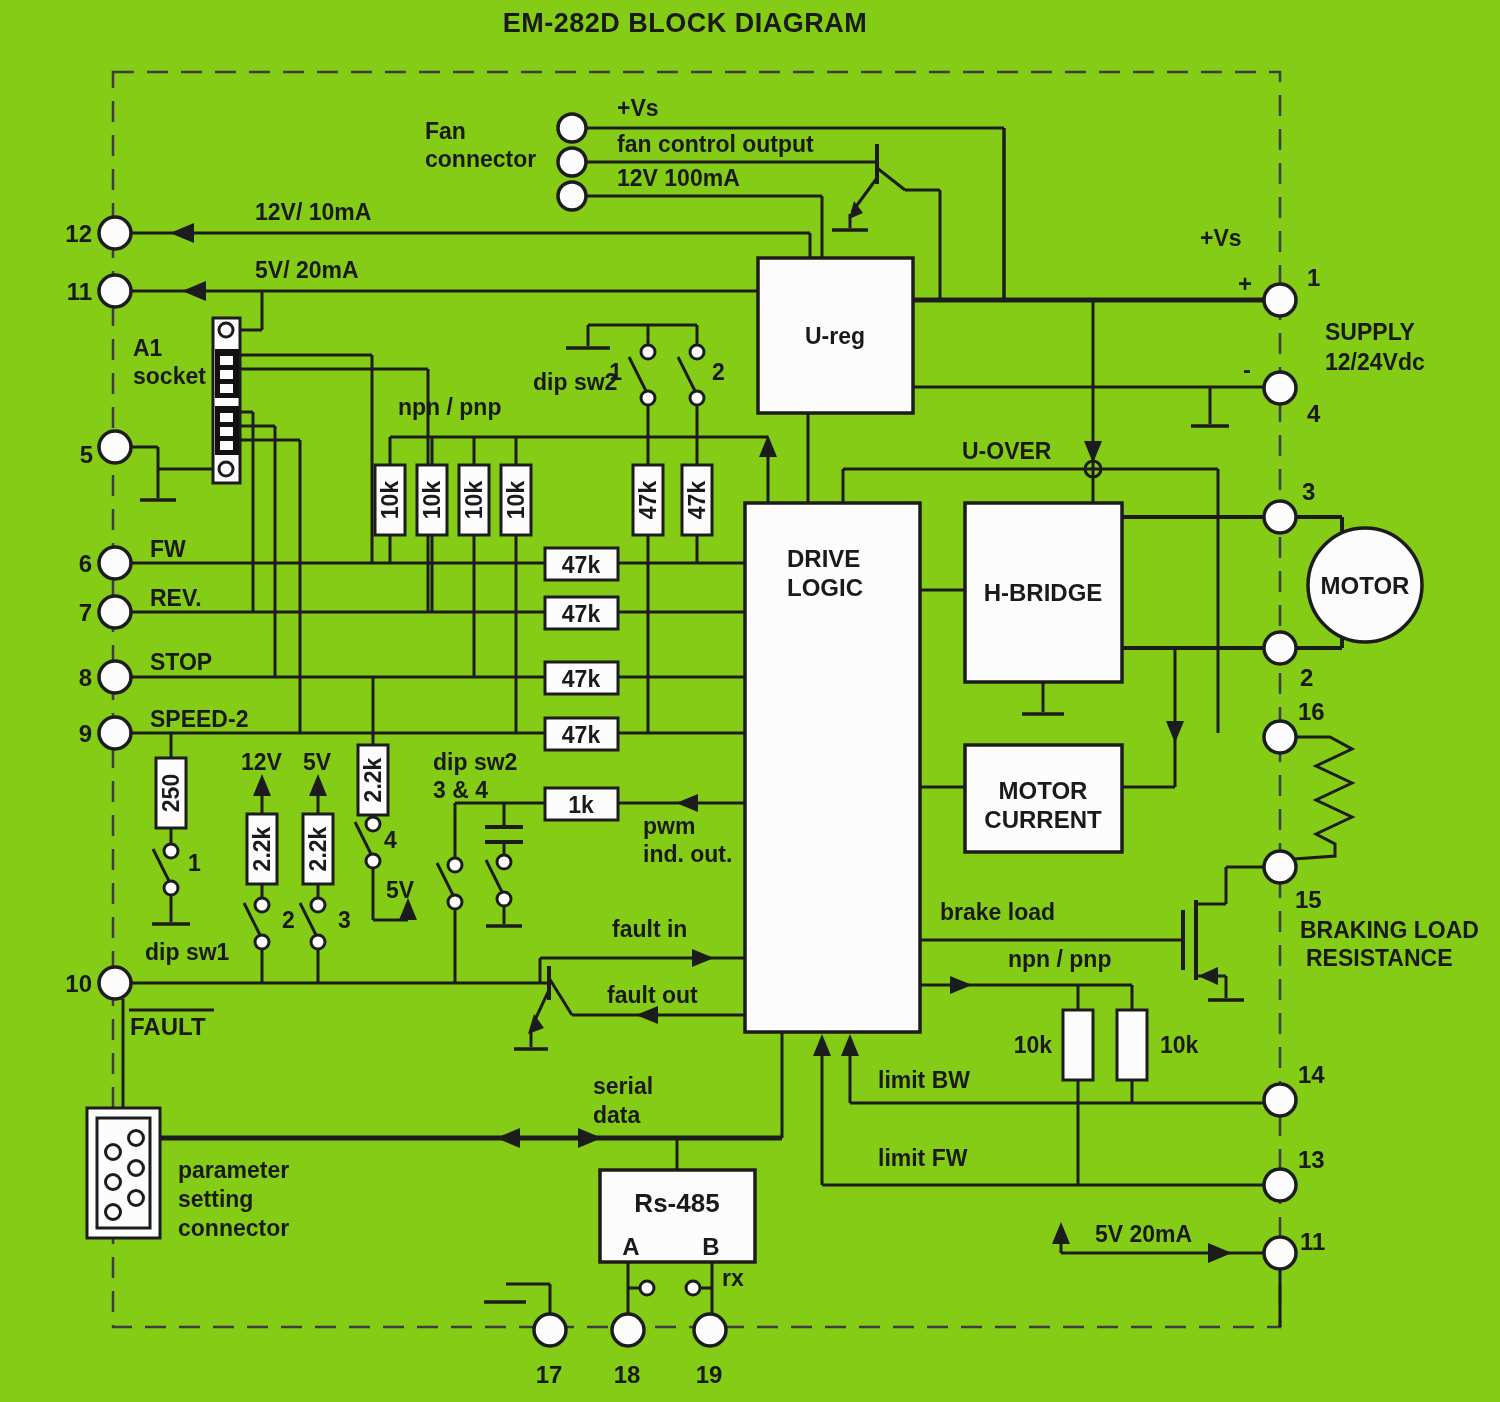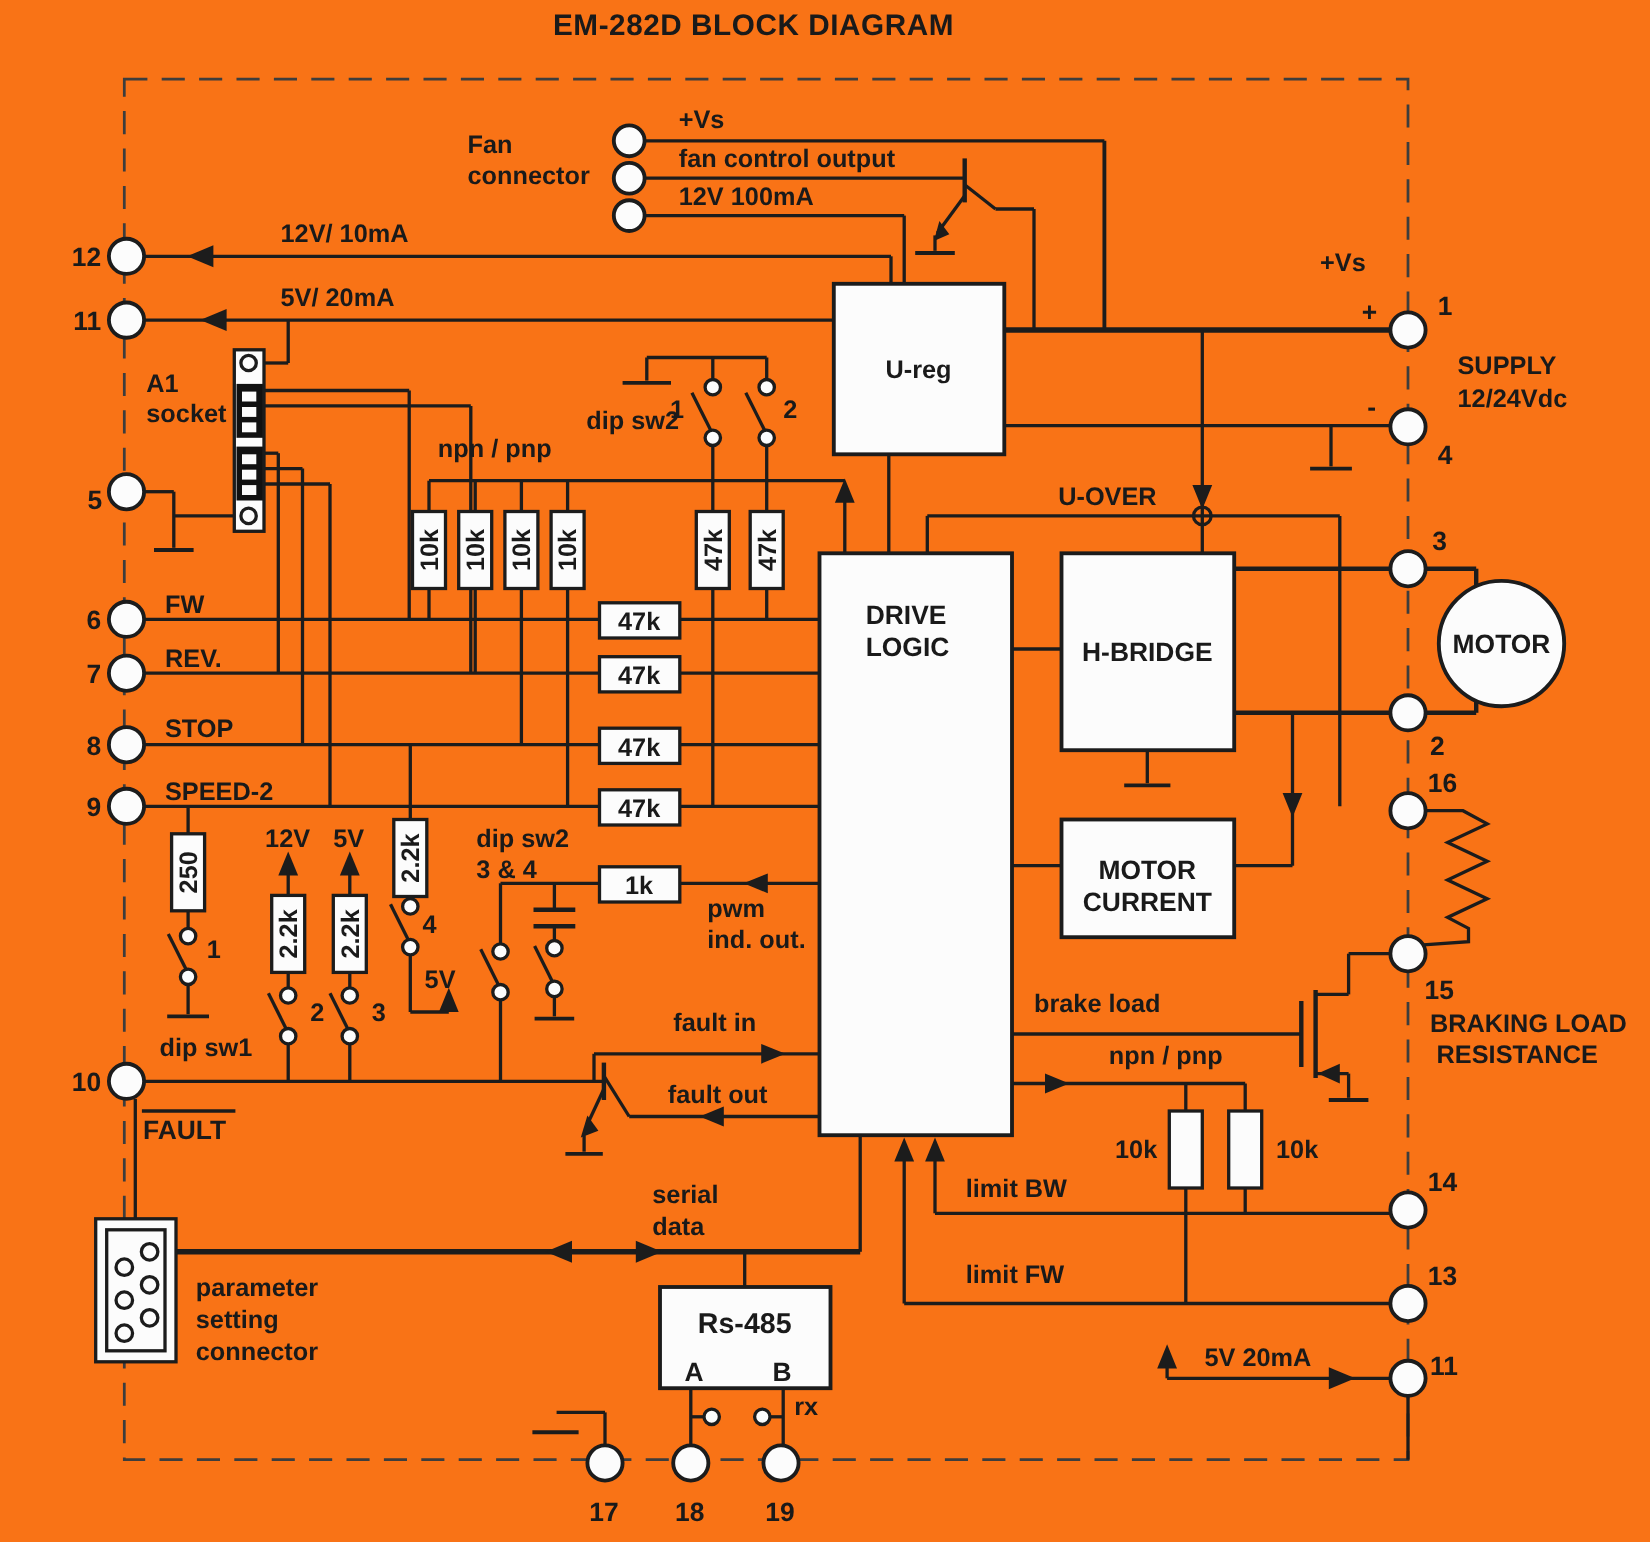--- a/index.html
+++ b/index.html
@@ -1,16 +1,16 @@
 <!DOCTYPE html>
 <html><head>
 <meta charset="utf-8">
 <style>
   html,body{margin:0;padding:0;background:#e8e8e8;}
-  .page{width:1500px;height:1402px;background:#f97316;position:relative;
+  .page{width:1500px;height:1402px;background:#84cc16;position:relative;
         font-family:"Liberation Sans","DejaVu Sans",sans-serif;}
   svg{display:block;}
   text{fill:#1a1a1a;font-family:"Liberation Sans","DejaVu Sans",sans-serif;
        font-size:23px;font-weight:600;}
   text.big{font-size:27px;font-weight:700;letter-spacing:.5px;}
   text.num{font-size:24px;}
   text.blk{font-size:24px;}
   text.bblk{font-size:26px;}
   line,polyline,path.wire{stroke:#1c1c1c;stroke-width:3;fill:none;}
   .w4{stroke-width:4;} .w5{stroke-width:5;} .w35{stroke-width:3.5;}

